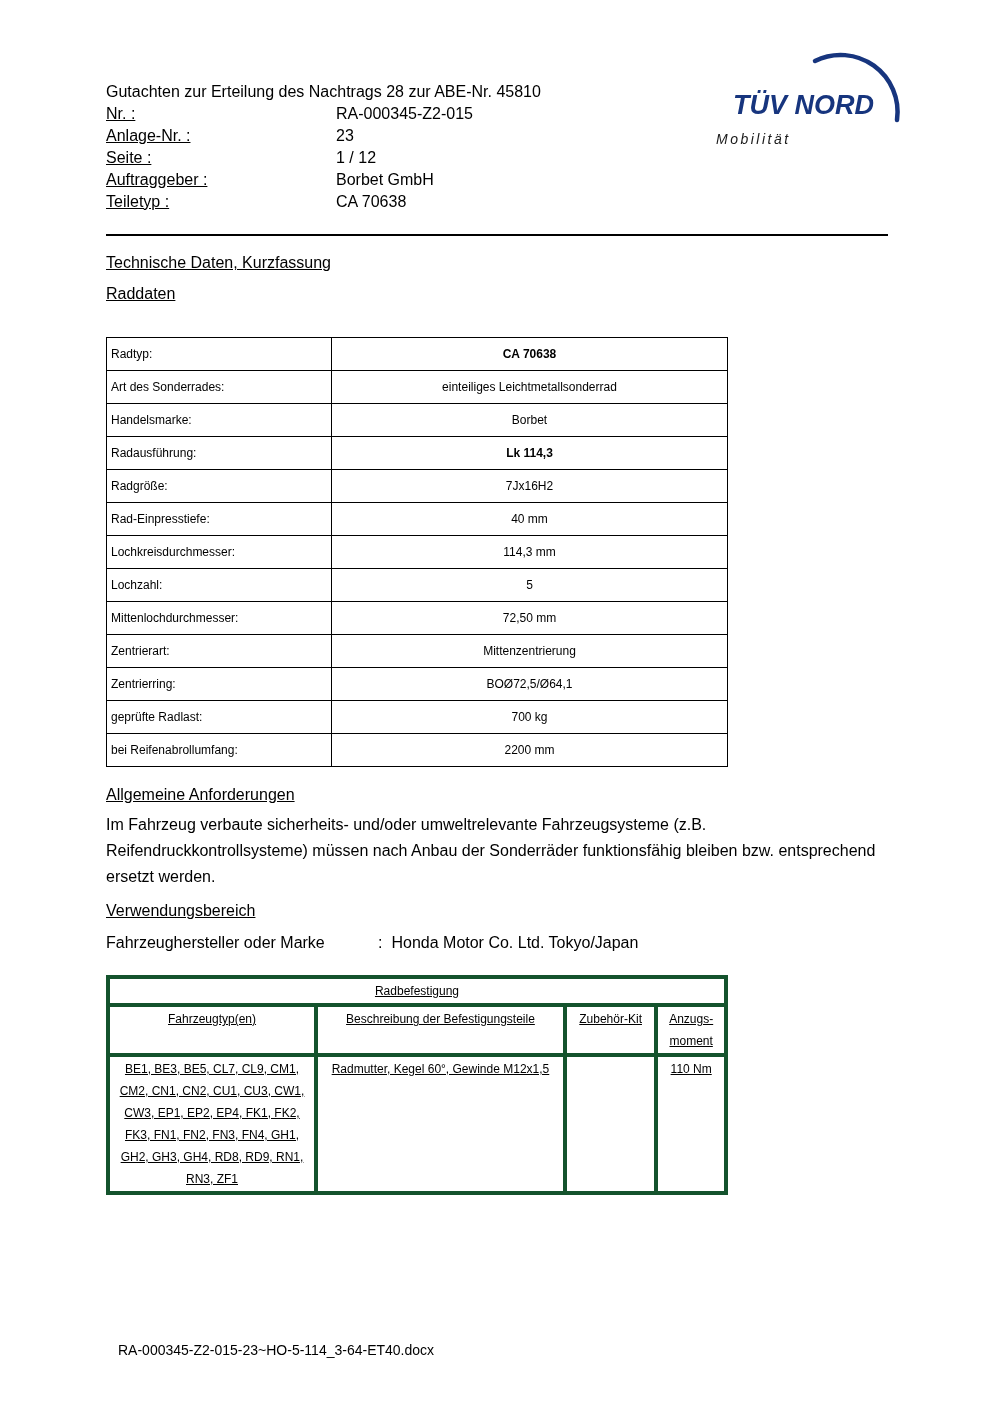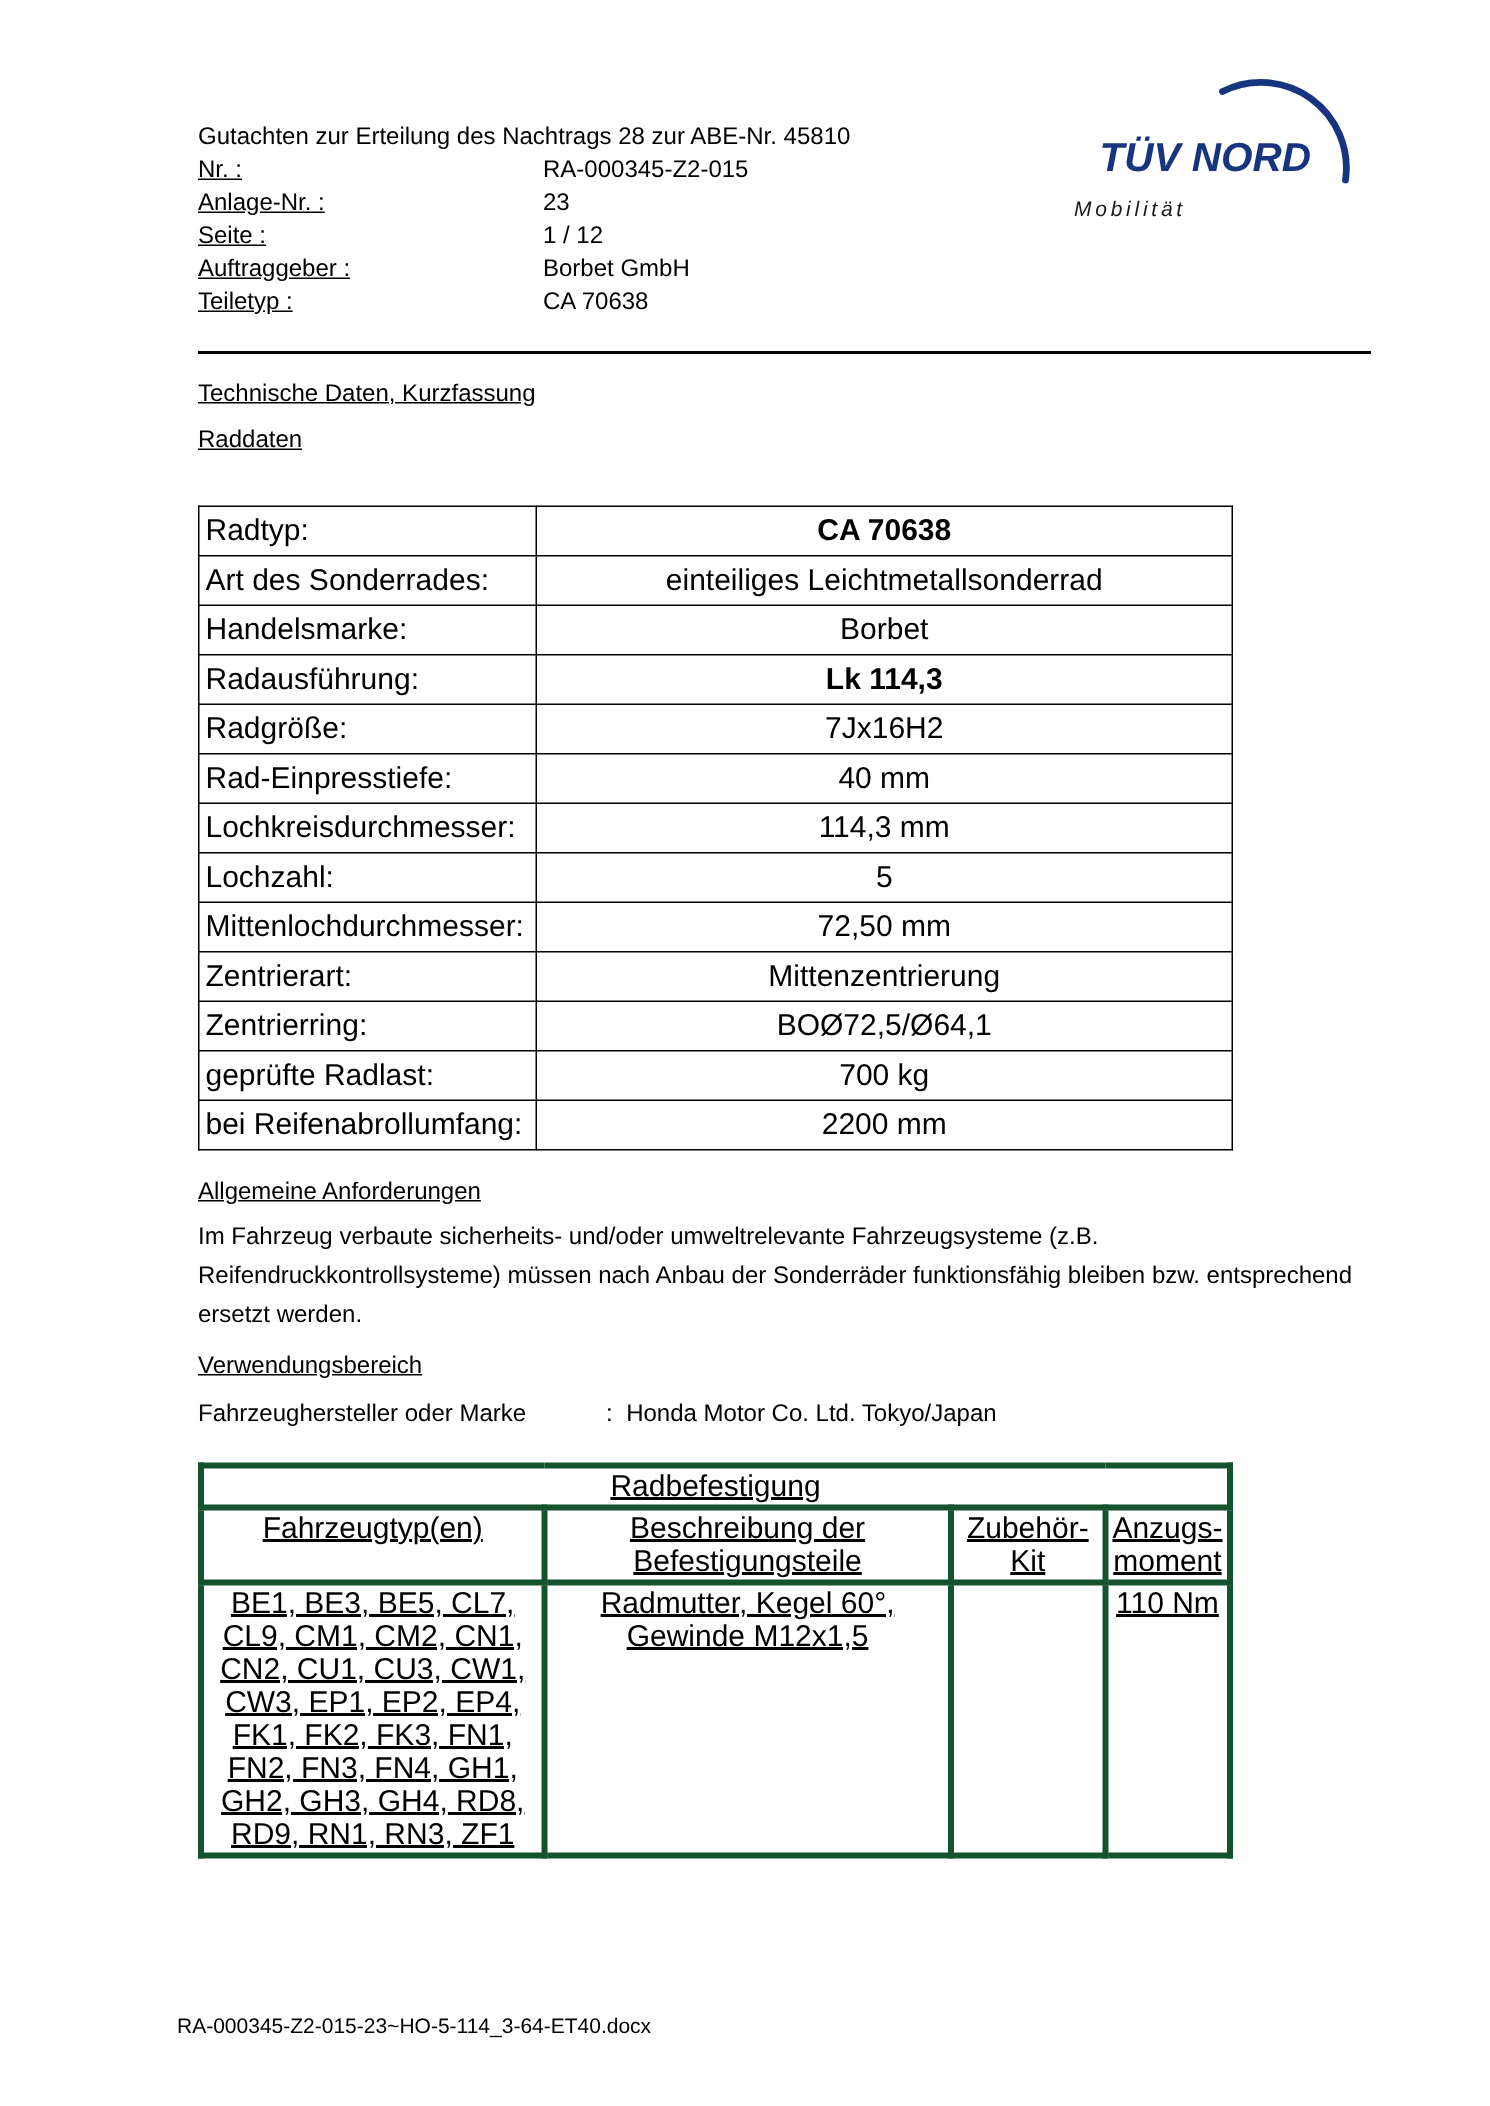--- a/index.html
+++ b/index.html
@@ -9,21 +9,21 @@
     width: 993px;
     height: 1404px;
     background: #ffffff;
     color: #000000;
     font-family: "Liberation Sans", sans-serif;
     font-size: 16px;
     overflow: hidden;
   }
   .content {
     position: absolute;
-    left: 132px;
+    left: 106px;
     top: 0;
     width: 782px;
   }
   
   .doc-header { padding-top: 81px; }
   .meta { font-size: 16px; line-height: 22px; }
   .meta-title { line-height: 22px; }
   .meta-row { display: flex; }
   .meta-label { width: 230px; flex: 0 0 230px; text-decoration: underline; }
   .rule { margin-top: 21px; height: 2px; background: #000; }
@@ -44,21 +44,21 @@
     font-weight: normal;
     text-decoration: underline;
     font-size: 16px;
     line-height: 22px;
   }
   .h-tech { margin-top: 16px; }
   .h-raddaten { margin-top: 9px; }
   .h-allg { margin-top: 17px; }
   .h-verw { margin-top: 10px; }
   
-  table { border-collapse: collapse; width: 690px; font-size: 20px; }
+  table { border-collapse: collapse; width: 622px; font-size: 12px; }
   .raddaten-table { margin-top: 32px; }
   .raddaten-table td { border: 1px solid #000; height: 33px; vertical-align: middle; padding: 0 4px; }
   .raddaten-table td.rlabel { width: 225px; }
   .raddaten-table td.rvalue { text-align: center; }
   .b { font-weight: bold; }
   
   .para { margin-top: 6px; line-height: 26px; }
   
   .fh-line { margin-top: 10px; display: flex; line-height: 22px; }
   .fh-label { flex: 0 0 272px; }

